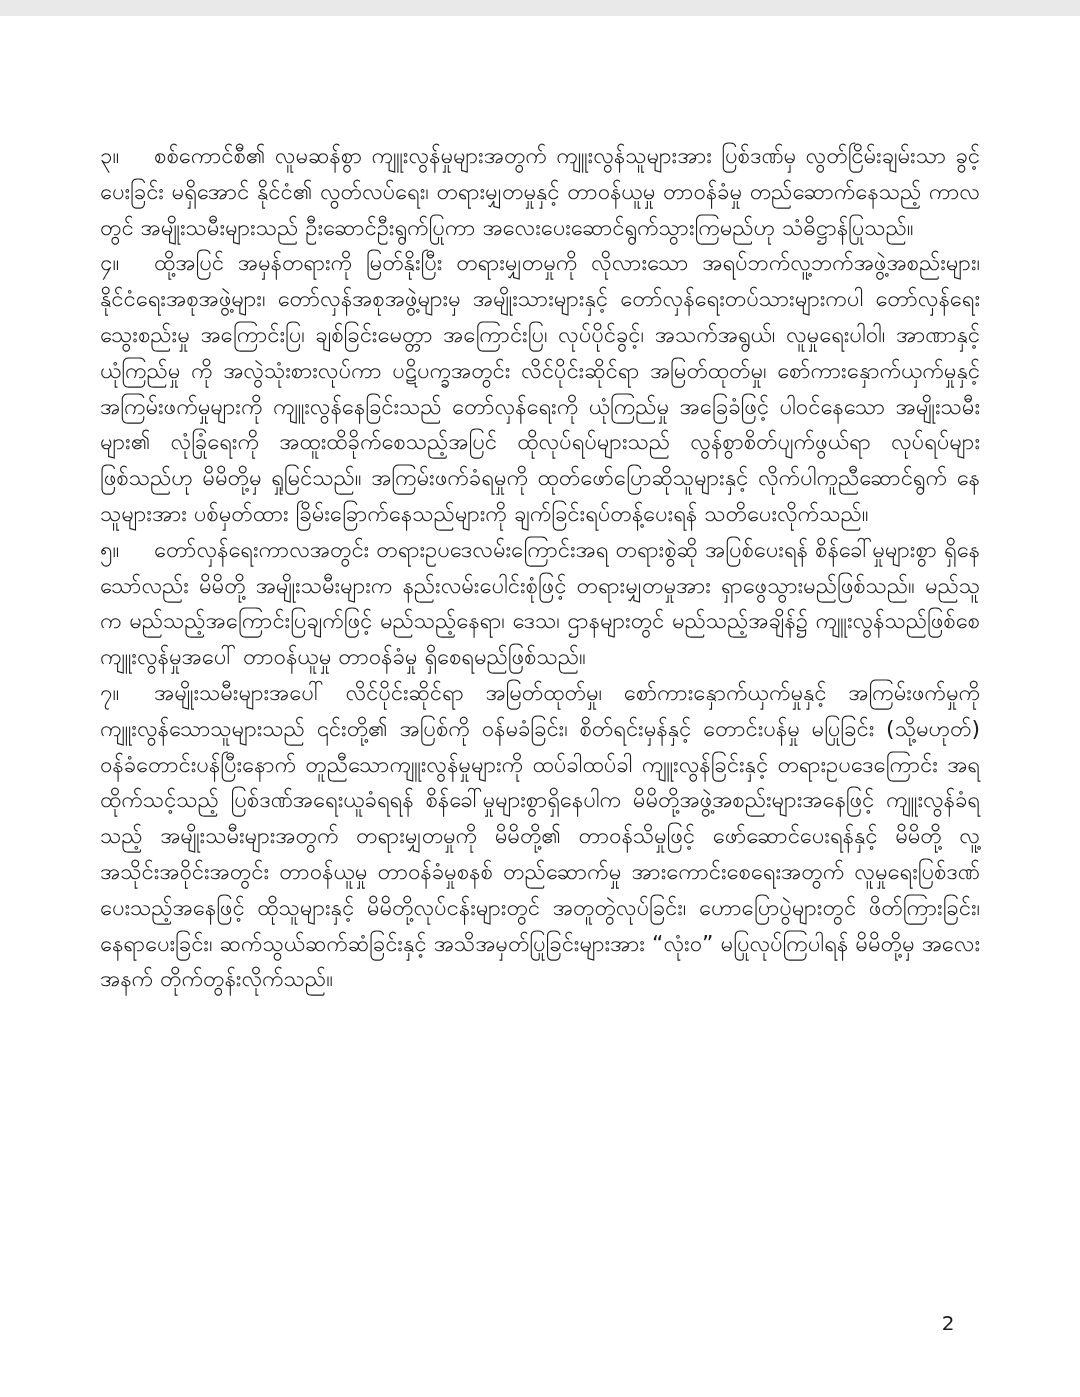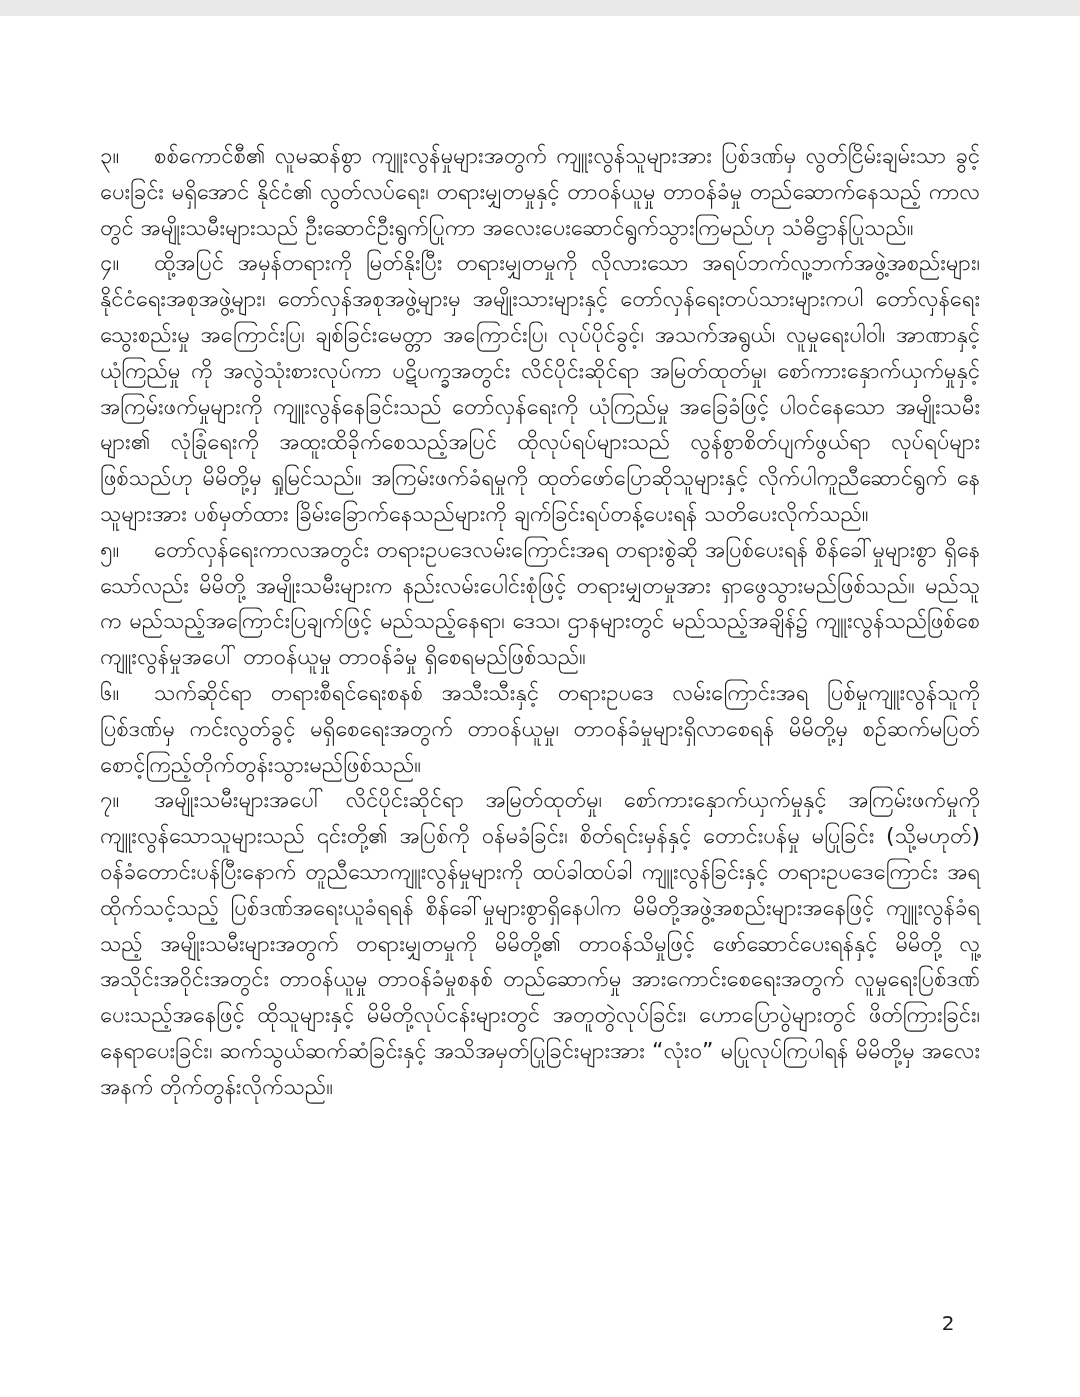--- a/index.html
+++ b/index.html
@@ -51,20 +51,19 @@
 
 <div class="page">
   <div class="body-text">
 
     <p class="para"><span class="marker">၃။</span><span>စစ်ကောင်စီ၏ လူမဆန်စွာ ကျူးလွန်မှုများအတွက် ကျူးလွန်သူများအား ပြစ်ဒဏ်မှ လွတ်ငြိမ်းချမ်းသာ ခွင့်ပေးခြင်း မရှိအောင် နိုင်ငံ၏ လွတ်လပ်ရေး၊ တရားမျှတမှုနှင့် တာဝန်ယူမှု တာဝန်ခံမှု တည်ဆောက်နေသည့် ကာလတွင် အမျိုးသမီးများသည် ဦးဆောင်ဦးရွက်ပြုကာ အလေးပေးဆောင်ရွက်သွားကြမည်ဟု သံဓိဋ္ဌာန်ပြုသည်။</span></p>
 
     <p class="para"><span class="marker">၄။</span><span>ထို့အပြင် အမှန်တရားကို မြတ်နိုးပြီး တရားမျှတမှုကို လိုလားသော အရပ်ဘက်လူ့ဘက်အဖွဲ့အစည်းများ၊ နိုင်ငံရေးအစုအဖွဲ့များ၊ တော်လှန်အစုအဖွဲ့များမှ အမျိုးသားများနှင့် တော်လှန်ရေးတပ်သားများကပါ တော်လှန်ရေးသွေးစည်းမှု အကြောင်းပြ၊ ချစ်ခြင်းမေတ္တာ အကြောင်းပြ၊ လုပ်ပိုင်ခွင့်၊ အသက်အရွယ်၊ လူမှုရေးပါဝါ၊ အာဏာနှင့် ယုံကြည်မှု ကို အလွဲသုံးစားလုပ်ကာ ပဋိပက္ခအတွင်း လိင်ပိုင်းဆိုင်ရာ အမြတ်ထုတ်မှု၊ စော်ကားနှောက်ယှက်မှုနှင့် အကြမ်းဖက်မှုများကို ကျူးလွန်နေခြင်းသည် တော်လှန်ရေးကို ယုံကြည်မှု အခြေခံဖြင့် ပါဝင်နေသော အမျိုးသမီး များ၏ လုံခြုံရေးကို အထူးထိခိုက်စေသည့်အပြင် ထိုလုပ်ရပ်များသည် လွန်စွာစိတ်ပျက်ဖွယ်ရာ လုပ်ရပ်များ ဖြစ်သည်ဟု မိမိတို့မှ ရှုမြင်သည်။ အကြမ်းဖက်ခံရမှုကို ထုတ်ဖော်ပြောဆိုသူများနှင့် လိုက်ပါကူညီဆောင်ရွက် နေသူများအား ပစ်မှတ်ထား ခြိမ်းခြောက်နေသည်များကို ချက်ခြင်းရပ်တန့်ပေးရန် သတိပေးလိုက်သည်။</span></p>
 
     <p class="para"><span class="marker">၅။</span><span>တော်လှန်ရေးကာလအတွင်း တရားဥပဒေလမ်းကြောင်းအရ တရားစွဲဆို အပြစ်ပေးရန် စိန်ခေါ်မှုများစွာ ရှိနေသော်လည်း မိမိတို့ အမျိုးသမီးများက နည်းလမ်းပေါင်းစုံဖြင့် တရားမျှတမှုအား ရှာဖွေသွားမည်ဖြစ်သည်။ မည်သူက မည်သည့်အကြောင်းပြချက်ဖြင့် မည်သည့်နေရာ၊ ဒေသ၊ ဌာနများတွင် မည်သည့်အချိန်၌ ကျူးလွန်သည်ဖြစ်စေ ကျူးလွန်မှုအပေါ် တာဝန်ယူမှု တာဝန်ခံမှု ရှိစေရမည်ဖြစ်သည်။</span></p>
 
-    <p class="para"><span class="marker">၆။</span><span>သက်ဆိုင်ရာ တရားစီရင်ရေးစနစ် အသီးသီးနှင့် တရားဥပဒေ လမ်းကြောင်းအရ ပြစ်မှုကျူးလွန်သူကို ပြစ်ဒဏ်မှ ကင်းလွတ်ခွင့် မရှိစေရေးအတွက် တာဝန်ယူမှု၊ တာဝန်ခံမှုများရှိလာစေရန် မိမိတို့မှ စဉ်ဆက်မပြတ် စောင့်ကြည့်တိုက်တွန်းသွားမည်ဖြစ်သည်။</span></p>
 
     <p class="para"><span class="marker">၇။</span><span>အမျိုးသမီးများအပေါ် လိင်ပိုင်းဆိုင်ရာ အမြတ်ထုတ်မှု၊ စော်ကားနှောက်ယှက်မှုနှင့် အကြမ်းဖက်မှုကို ကျူးလွန်သောသူများသည် ၎င်းတို့၏ အပြစ်ကို ဝန်မခံခြင်း၊ စိတ်ရင်းမှန်နှင့် တောင်းပန်မှု မပြုခြင်း (သို့မဟုတ်) ဝန်ခံတောင်းပန်ပြီးနောက် တူညီသောကျူးလွန်မှုများကို ထပ်ခါထပ်ခါ ကျူးလွန်ခြင်းနှင့် တရားဥပဒေကြောင်း အရ ထိုက်သင့်သည့် ပြစ်ဒဏ်အရေးယူခံရရန် စိန်ခေါ်မှုများစွာရှိနေပါက မိမိတို့အဖွဲ့အစည်းများအနေဖြင့် ကျူးလွန်ခံရသည့် အမျိုးသမီးများအတွက် တရားမျှတမှုကို မိမိတို့၏ တာဝန်သိမှုဖြင့် ဖော်ဆောင်ပေးရန်နှင့် မိမိတို့ လူ့အသိုင်းအဝိုင်းအတွင်း တာဝန်ယူမှု တာဝန်ခံမှုစနစ် တည်ဆောက်မှု အားကောင်းစေရေးအတွက် လူမှုရေးပြစ်ဒဏ်ပေးသည့်အနေဖြင့် ထိုသူများနှင့် မိမိတို့လုပ်ငန်းများတွင် အတူတွဲလုပ်ခြင်း၊ ဟောပြောပွဲများတွင် ဖိတ်ကြားခြင်း၊ နေရာပေးခြင်း၊ ဆက်သွယ်ဆက်ဆံခြင်းနှင့် အသိအမှတ်ပြုခြင်းများအား “လုံးဝ” မပြုလုပ်ကြပါရန် မိမိတို့မှ အလေးအနက် တိုက်တွန်းလိုက်သည်။</span></p>
 
   </div>
 
   <div class="page-number">2</div>
 </div>
 
 </body></html>

